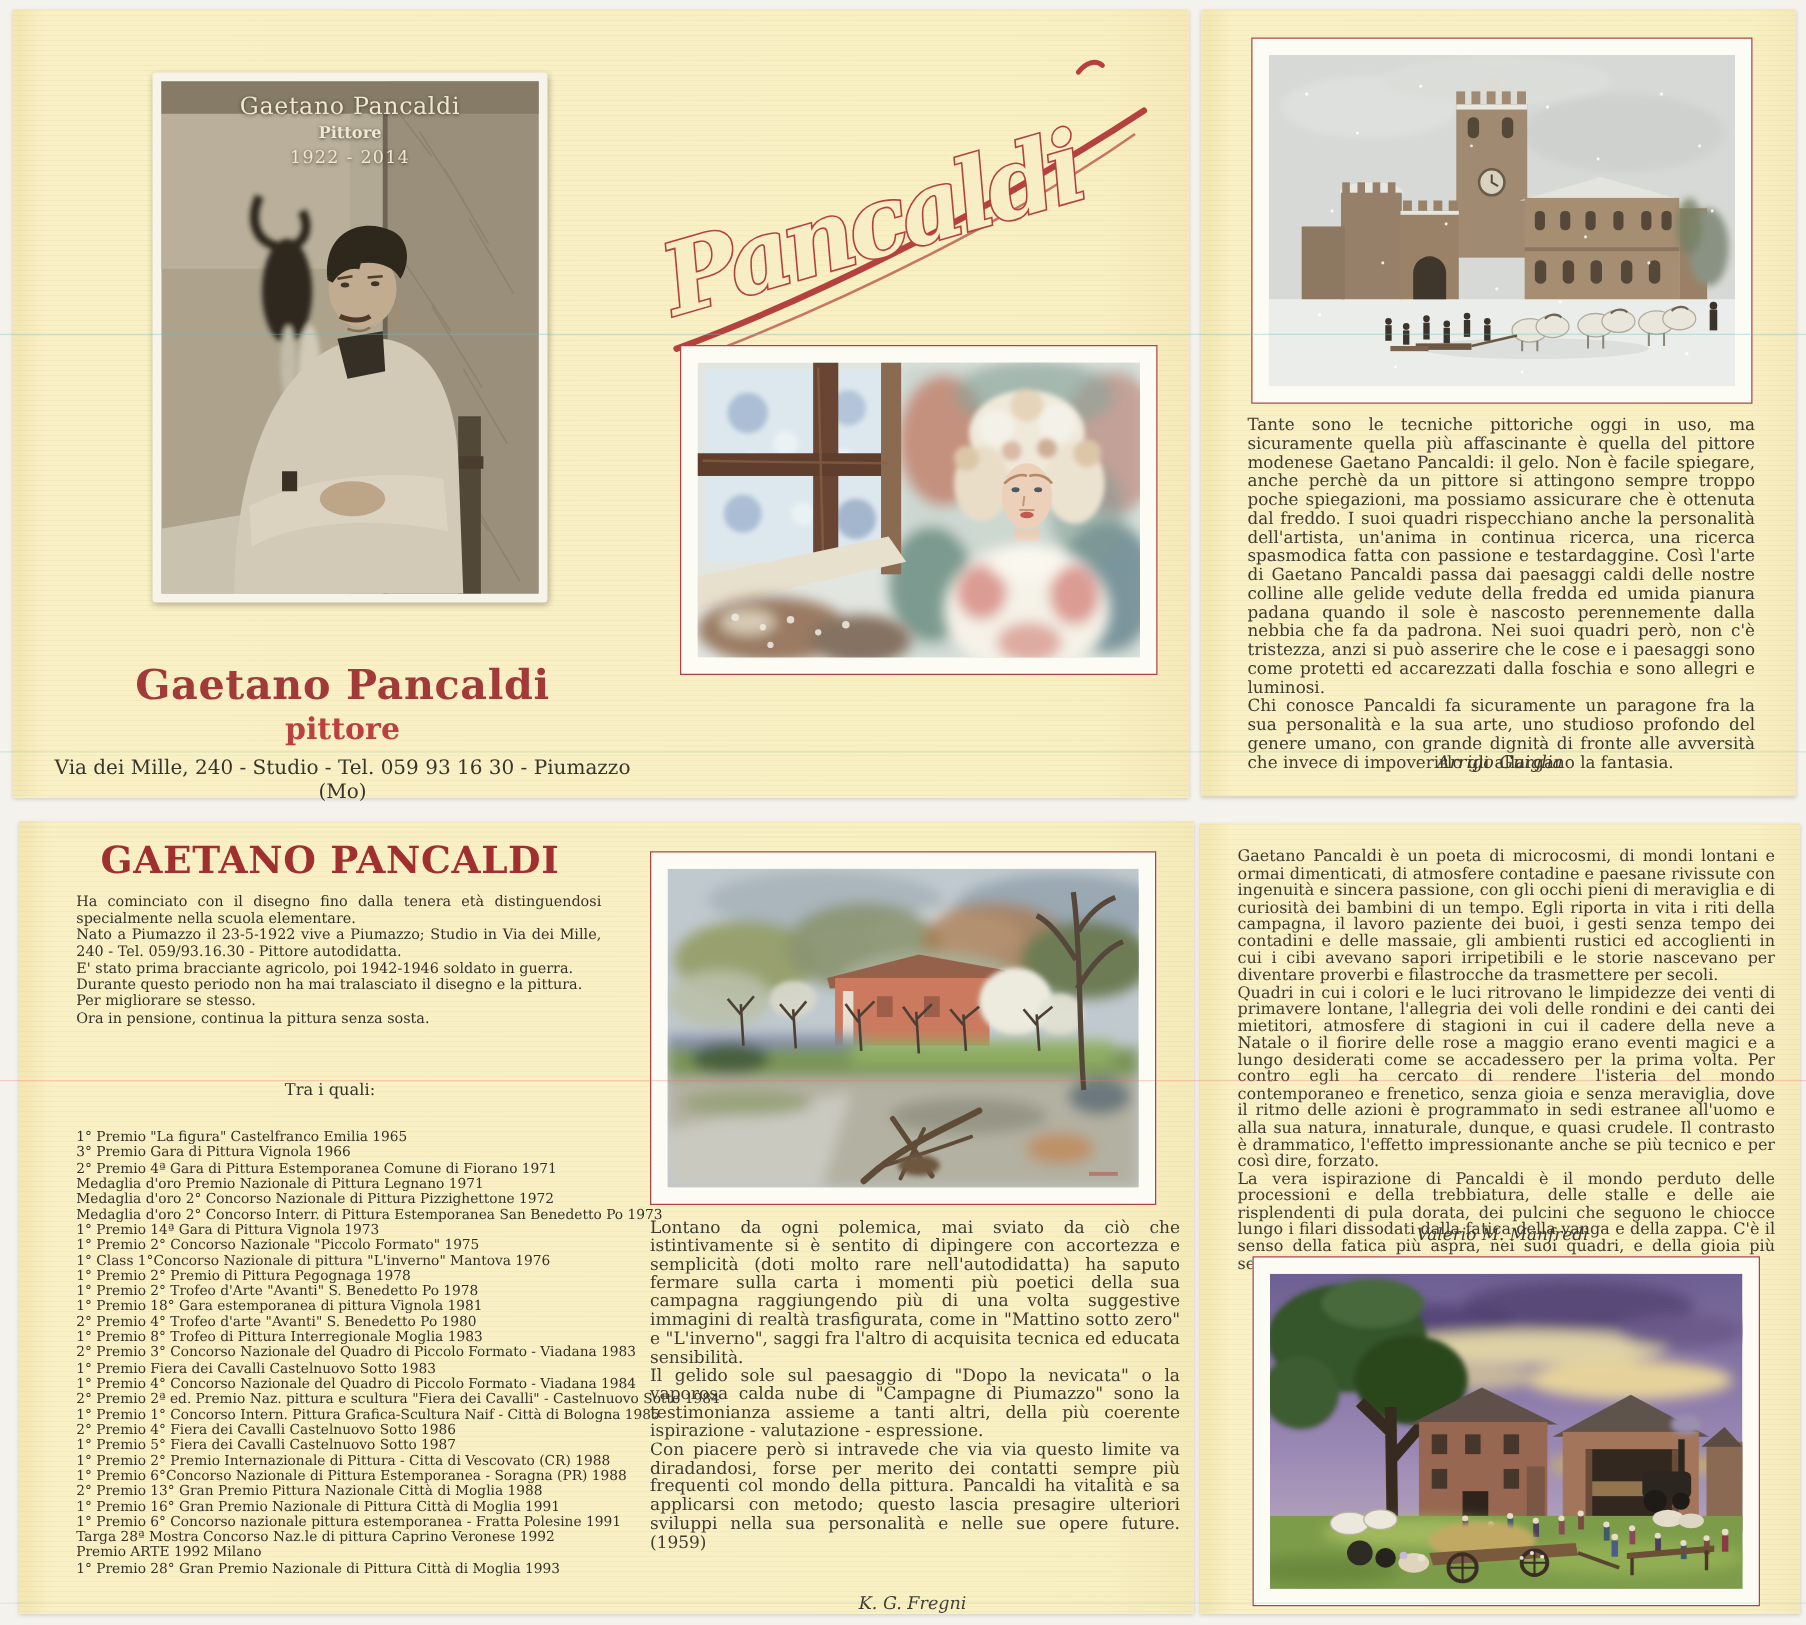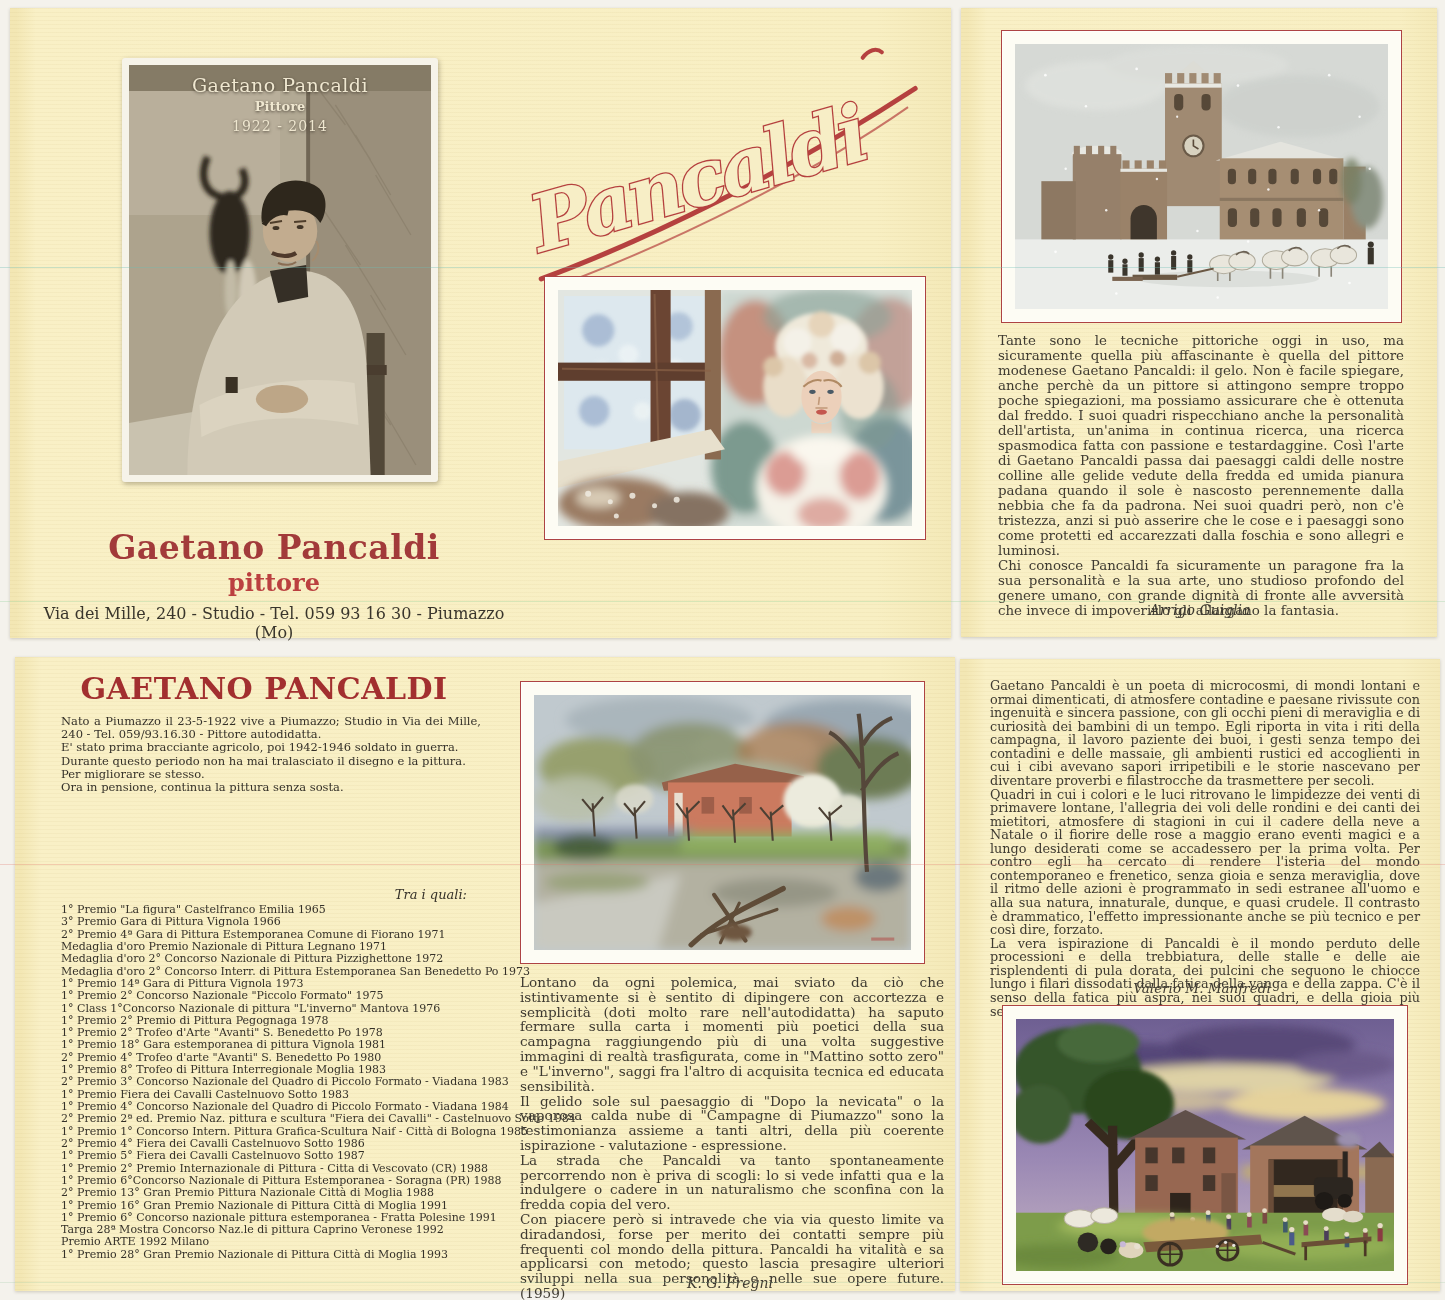--- a/index.html
+++ b/index.html
@@ -67,22 +67,22 @@
   .tr-sign{margin-top:6px;font-size:14px;padding-right:2px}
 
   
   .bl-title{
     position:absolute;left:18px;top:14px;width:462px;text-align:center;
     font-size:30px;font-weight:bold;color:#a22f2f;letter-spacing:.5px;
   }
   .bl-bio{left:46px;top:58px;width:420px}
   .bl-bio p{font-size:11.5px;line-height:1.15;font-style:normal;color:#353129}
   .bl-intro{
-    position:absolute;left:46px;top:230px;width:406px;text-align:right;
-    font-style:italic;font-size:13px;color:#353129;
+    position:absolute;left:46px;top:208px;width:406px;text-align:center;
+    font-size:13px;color:#353129;
   }
   .bl-awards{position:absolute;left:46px;top:247px;width:448px}
   .bl-awards div{font-size:11px;line-height:1.12;white-space:nowrap;color:#353129}
 
   .frame-landscape{left:505px;top:24px;width:405px;height:283px}
   .bc-text{left:505px;top:318px;width:424px}
   .bc-text p{font-size:13.6px;line-height:1.09;color:#3e3a31}
   .bc-sign{margin-top:4px;font-size:14px;padding-right:4px}
 
   
@@ -386,20 +386,21 @@
     </div>
   <div class="txt tr-text" style="top:auto;bottom:0"></div>
   <div class="sig tr-sign txt" style="left:37px;top:588px;width:406px">Arrigo Guiglia</div>
 </div>
 
 <div class="sheet" style="left:15px;top:657px;width:940px;height:634px">
 
   <div class="bl-title">GAETANO PANCALDI</div>
 
   <div class="txt bl-bio" style="position:absolute">
+      <p>Ha cominciato con il disegno fino dalla tenera età distinguendosi specialmente nella scuola elementare.</p>
       <p>Nato a Piumazzo il 23-5-1922 vive a Piumazzo; Studio in Via dei Mille, 240 - Tel. 059/93.16.30 - Pittore autodidatta.</p>
       <p>E' stato prima bracciante agricolo, poi 1942-1946 soldato in guerra.</p>
       <p>Durante questo periodo non ha mai tralasciato il disegno e la pittura.</p>
       <p>Per migliorare se stesso.</p>
       <p>Ora in pensione, continua la pittura senza sosta.</p>
     </div>
 
   <div class="bl-intro">Tra i quali:</div>
 
   <div class="bl-awards">
@@ -496,21 +497,20 @@
         <path d="M178 238 L196 200" stroke-width="3"></path>
       </g>
       <ellipse cx="192" cy="228" rx="16" ry="8" fill="#6e5640" filter="url(#lb2)"></ellipse>
       <rect x="322" y="233" width="22" height="3" fill="#b05550" opacity=".6"></rect>
     </svg>
   </div>
 
   <div class="txt bc-text">
       <p>Lontano da ogni polemica, mai sviato da ciò che istintivamente si è sentito di dipingere con accortezza e semplicità (doti molto rare nell'autodidatta) ha saputo fermare sulla carta i momenti più poetici della sua campagna raggiungendo più di una volta suggestive immagini di realtà trasfigurata, come in "Mattino sotto zero" e "L'inverno", saggi fra l'altro di acquisita tecnica ed educata sensibilità.</p>
       <p>Il gelido sole sul paesaggio di "Dopo la nevicata" o la vaporosa calda nube di "Campagne di Piumazzo" sono la testimonianza assieme a tanti altri, della più coerente ispirazione - valutazione - espressione.</p>
-      <p>La strada che Pancaldi va tanto spontaneamente percorrendo non è priva di scogli: lo si vede infatti qua e la indulgere o cadere in un naturalismo che sconfina con la fredda copia del vero.</p>
       <p>Con piacere però si intravede che via via questo limite va diradandosi, forse per merito dei contatti sempre più frequenti col mondo della pittura. Pancaldi ha vitalità e sa applicarsi con metodo; questo lascia presagire ulteriori sviluppi nella sua personalità e nelle sue opere future. (1959)</p>
     </div>
   <div class="sig bc-sign txt" style="left:505px;top:614px;width:424px">K. G. Fregni</div>
 </div>
 
 <div class="sheet" style="left:960px;top:659px;width:480px;height:632px">
 
   <div class="txt br-text">
       <p>Gaetano Pancaldi è un poeta di microcosmi, di mondi lontani e ormai dimenticati, di atmosfere contadine e paesane rivissute con ingenuità e sincera passione, con gli occhi pieni di meraviglia e di curiosità dei bambini di un tempo. Egli riporta in vita i riti della campagna, il lavoro paziente dei buoi, i gesti senza tempo dei contadini e delle massaie, gli ambienti rustici ed accoglienti in cui i cibi avevano sapori irripetibili e le storie nascevano per diventare proverbi e filastrocche da trasmettere per secoli.</p>
       <p>Quadri in cui i colori e le luci ritrovano le limpidezze dei venti di primavere lontane, l'allegria dei voli delle rondini e dei canti dei mietitori, atmosfere di stagioni in cui il cadere della neve a Natale o il fiorire delle rose a maggio erano eventi magici e a lungo desiderati come se accadessero per la prima volta. Per contro egli ha cercato di rendere l'isteria del mondo contemporaneo e frenetico, senza gioia e senza meraviglia, dove il ritmo delle azioni è programmato in sedi estranee all'uomo e alla sua natura, innaturale, dunque, e quasi crudele. Il contrasto è drammatico, l'effetto impressionante anche se più tecnico e per così dire, forzato.</p>

